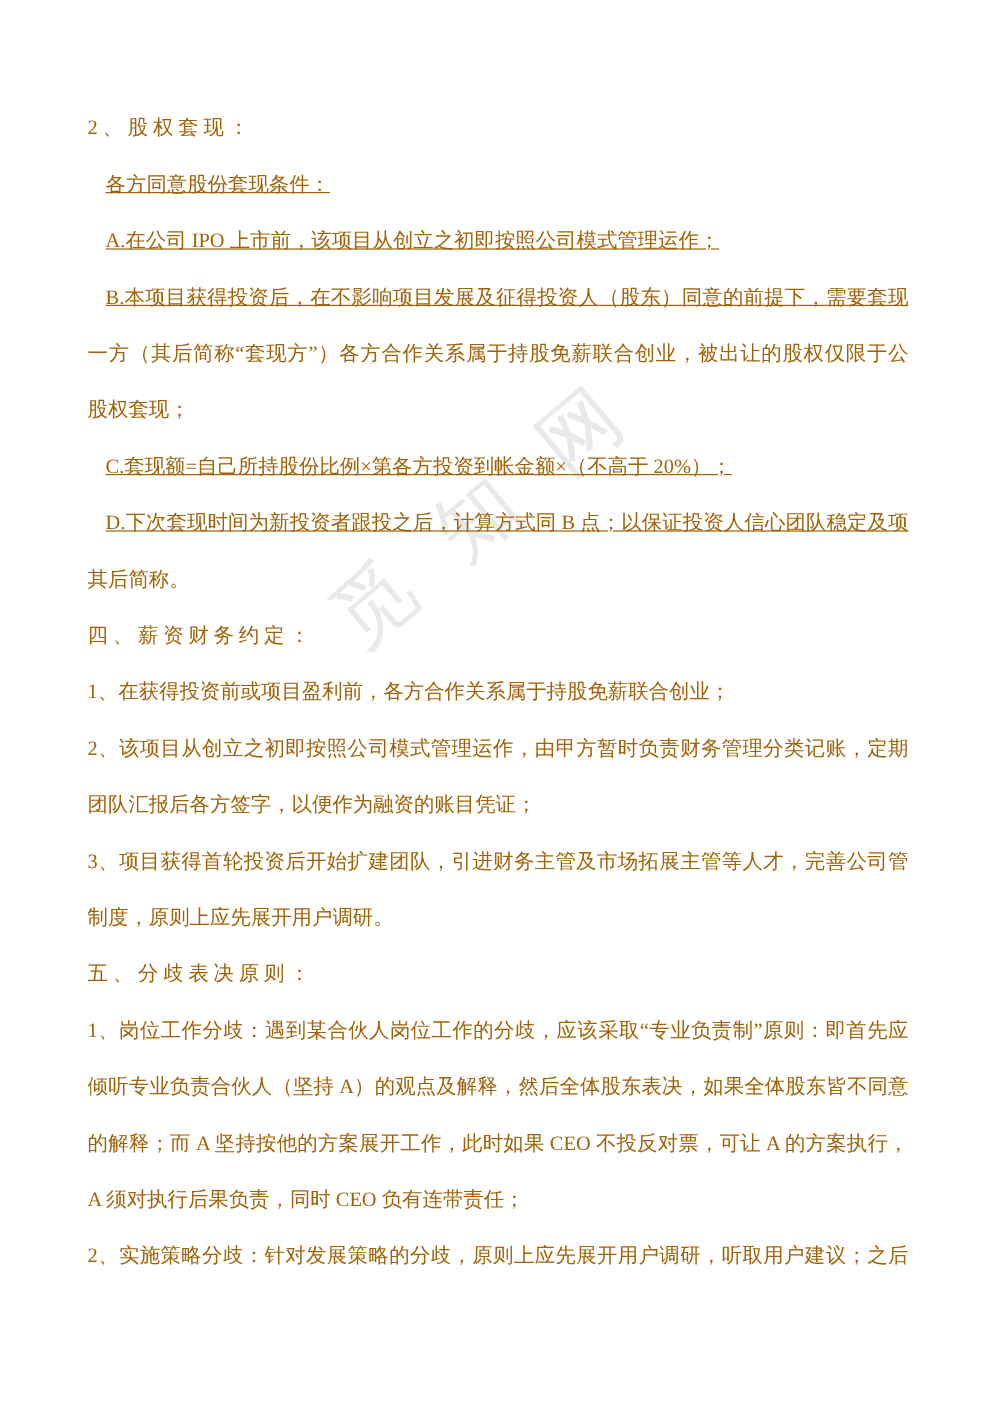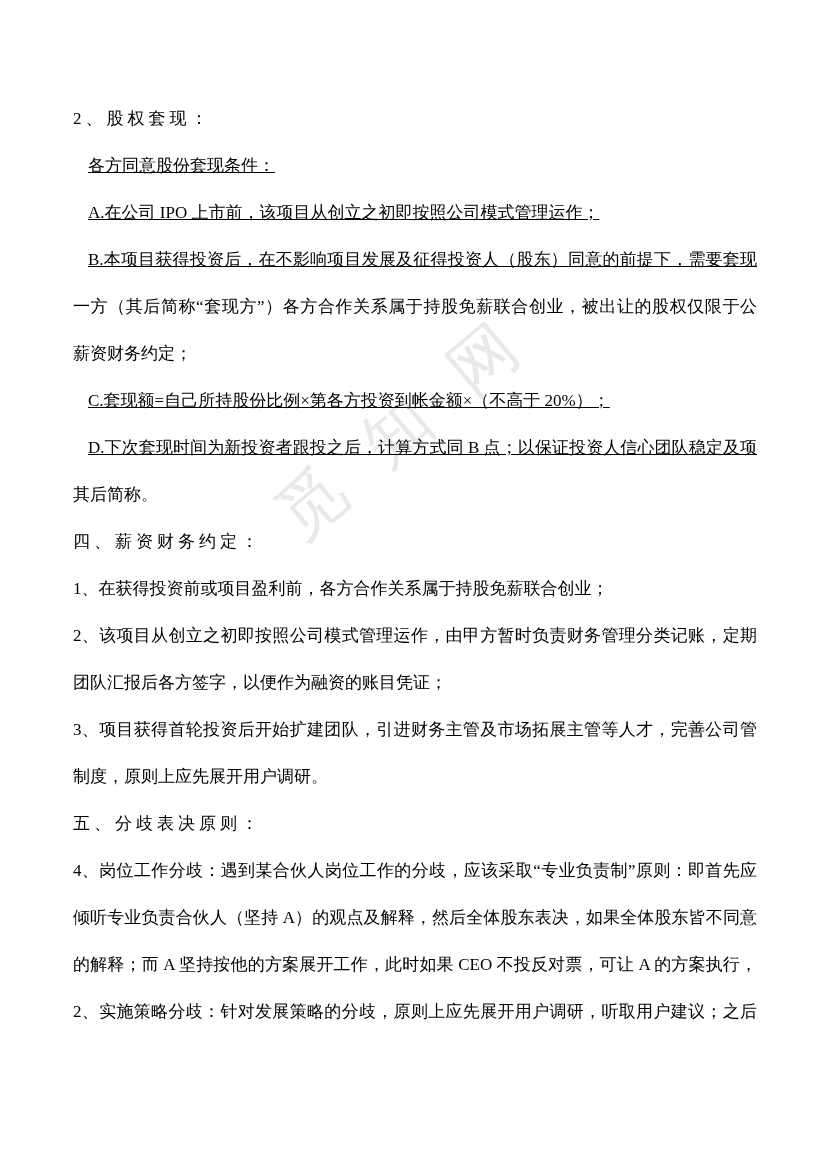--- a/index.html
+++ b/index.html
@@ -23,23 +23,23 @@
     white-space: nowrap;
     transform: translate(-50%, -50%) rotate(-40deg);
     pointer-events: none;
     user-select: none;
   }
   .wm-main { left: 415px; top: 417px; }
   .wm-bottom { left: 480px; top: 1285px; }
   .content {
     position: absolute;
     left: 73px;
-    top: 95px;
+    top: 83px;
     width: 684px;
-    color: #000000;
+    color: #a16207;
     font-size: 17px;
   }
   .line {
     line-height: 47px;
     height: 47px;
     overflow: hidden;
   }
   .line.full {
     text-align: justify;
     text-align-last: justify;
@@ -57,29 +57,30 @@
 
 <div class="page">
   <div class="watermark wm-main">觅知网</div>
   <div class="watermark wm-bottom">觅知网</div>
   <div class="content">
       <div class="line heading">2、股权套现：</div>
       <div class="line indent">各方同意股份套现条件：</div>
       <div class="line indent">A.在公司 IPO 上市前，该项目从创立之初即按照公司模式管理运作；</div>
       <div class="line full indent">B.本项目获得投资后，在不影响项目发展及征得投资人（股东）同意的前提下，需要套现的</div>
       <div class="line full">一方（其后简称“套现方”）各方合作关系属于持股免薪联合创业，被出让的股权仅限于公</div>
-      <div class="line">薪资财务约定；</div>
+      <div class="line">股权套现；</div>
       <div class="line indent">C.套现额=自己所持股份比例×第各方投资到帐金额×（不高于 20%）；</div>
       <div class="line full indent">D.下次套现时间为新投资者跟投之后，计算方式同 B 点；以保证投资人信心团队稳定及项目</div>
       <div class="line">其后简称。</div>
       <div class="line heading">四、薪资财务约定：</div>
       <div class="line">1、在获得投资前或项目盈利前，各方合作关系属于持股免薪联合创业；</div>
       <div class="line full">2、该项目从创立之初即按照公司模式管理运作，由甲方暂时负责财务管理分类记账，定期向</div>
       <div class="line">团队汇报后各方签字，以便作为融资的账目凭证；</div>
       <div class="line full">3、项目获得首轮投资后开始扩建团队，引进财务主管及市场拓展主管等人才，完善公司管理</div>
       <div class="line">制度，原则上应先展开用户调研。</div>
       <div class="line heading">五、分歧表决原则：</div>
-      <div class="line full">4、岗位工作分歧：遇到某合伙人岗位工作的分歧，应该采取“专业负责制”原则：即首先应</div>
+      <div class="line full">1、岗位工作分歧：遇到某合伙人岗位工作的分歧，应该采取“专业负责制”原则：即首先应</div>
       <div class="line full">倾听专业负责合伙人（坚持 A）的观点及解释，然后全体股东表决，如果全体股东皆不同意 A</div>
       <div class="line full">的解释；而 A 坚持按他的方案展开工作，此时如果 CEO 不投反对票，可让 A 的方案执行，但</div>
+      <div class="line">A 须对执行后果负责，同时 CEO 负有连带责任；</div>
       <div class="line full">2、实施策略分歧：针对发展策略的分歧，原则上应先展开用户调研，听取用户建议；之后由</div>
     </div>
 </div>
 
 </body></html>

